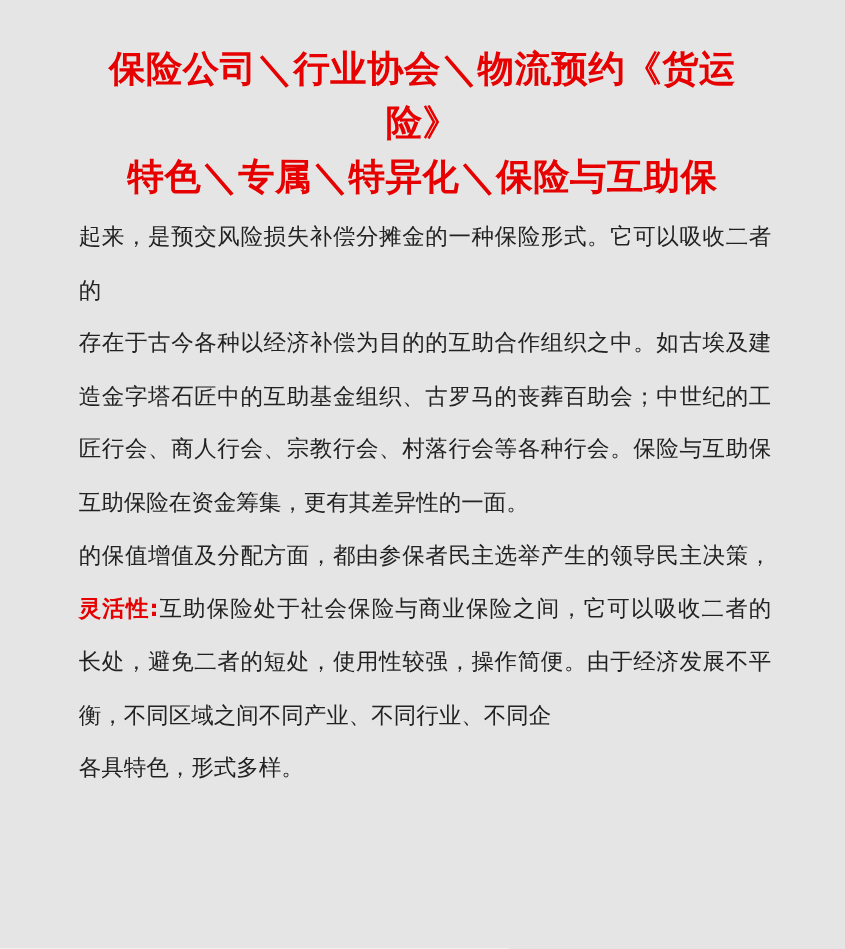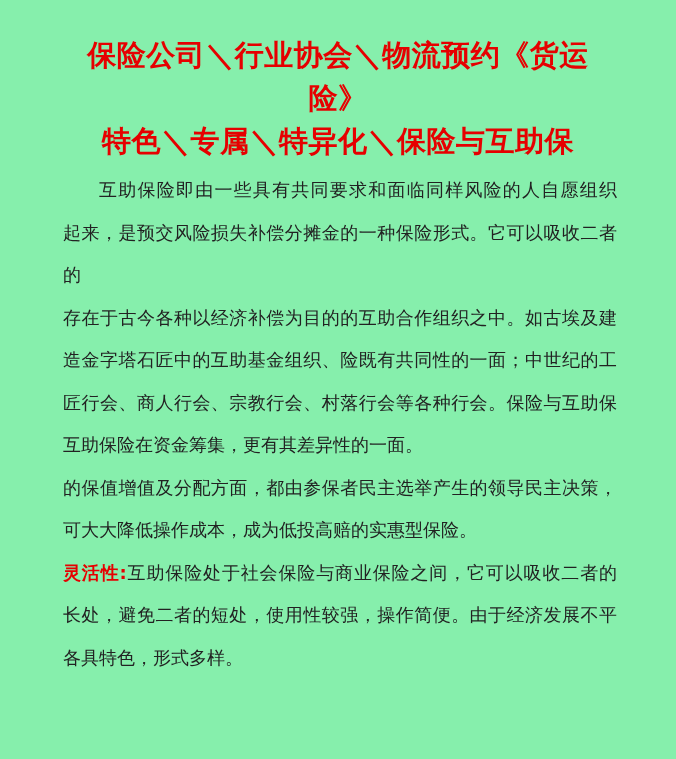--- a/index.html
+++ b/index.html
@@ -4,21 +4,21 @@
 <style>
   html, body {
     margin: 0;
     padding: 0;
     background: #ffffff;
   }
   .page {
     position: relative;
     width: 676px;
     height: 759px;
-    background: #86efac;
+    background: #e5e5e5;
     overflow: hidden;
     box-sizing: border-box;
     padding: 34px 59px 0 63px;
     font-family: "DejaVu Sans", "Liberation Sans", sans-serif;
   }
   .doc-title {
     text-align: center;
     font-size: 29px;
     line-height: 43px;
     font-weight: bold;
@@ -53,30 +53,29 @@
 
 <div class="page">
 
   <div class="doc-title">
     <div>保险公司＼行业协会＼物流预约《货运险》</div>
     <div>特色＼专属＼特异化＼保险与互助保</div>
   </div>
 
   <div class="doc-body">
 
-    <div class="line j indent">互助保险即由一些具有共同要求和面临同样风险的人自愿组织</div>
     <div class="line j">起来，是预交风险损失补偿分摊金的一种保险形式。它可以吸收二者的</div>
     <div class="line j">存在于古今各种以经济补偿为目的的互助合作组织之中。如古埃及建</div>
-    <div class="line j">造金字塔石匠中的互助基金组织、险既有共同性的一面；中世纪的工</div>
+    <div class="line j">造金字塔石匠中的互助基金组织、古罗马的丧葬百助会；中世纪的工</div>
     <div class="line j">匠行会、商人行会、宗教行会、村落行会等各种行会。保险与互助保</div>
     <div class="line">互助保险在资金筹集，更有其差异性的一面。</div>
 
     <div class="line j">的保值增值及分配方面，都由参保者民主选举产生的领导民主决策，</div>
-    <div class="line">可大大降低操作成本，成为低投高赔的实惠型保险。</div>
 
     <div class="line j"><span class="sec-label">灵活性:</span><span>互助保险处于社会保险与商业保险之间，它可以吸收二者的</span></div>
     <div class="line j">长处，避免二者的短处，使用性较强，操作简便。由于经济发展不平</div>
+    <div class="line">衡，不同区域之间不同产业、不同行业、不同企</div>
 
     <div class="line">各具特色，形式多样。</div>
 
   </div>
 
 </div>
 
 </body></html>

